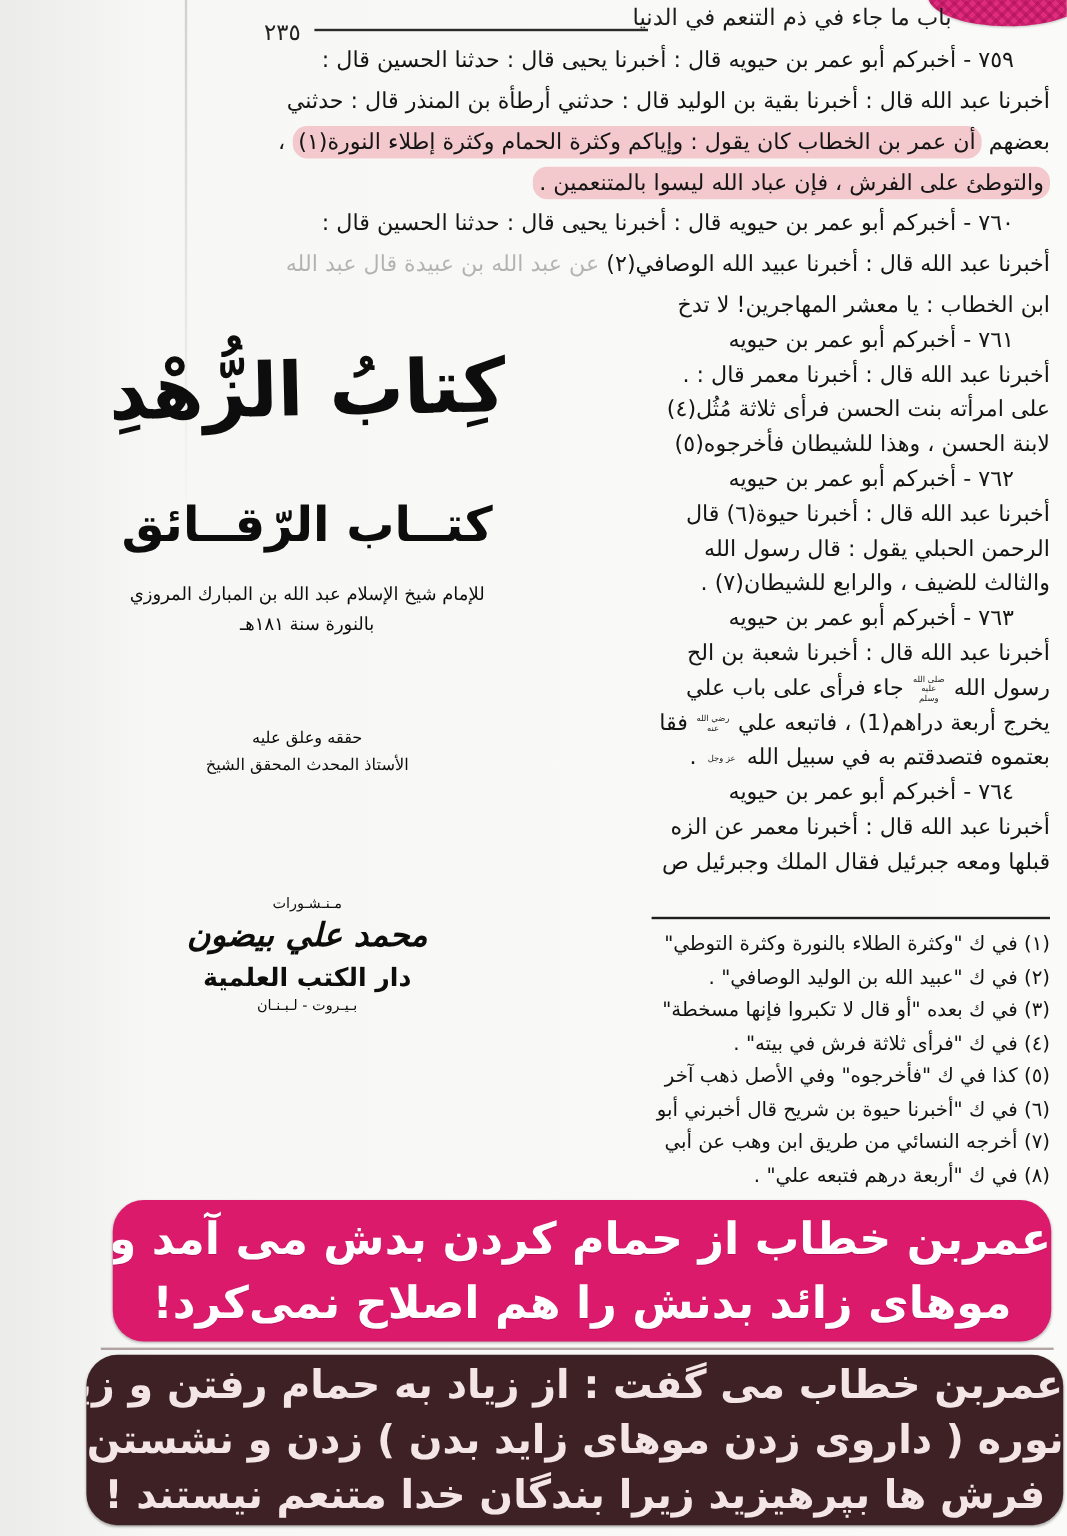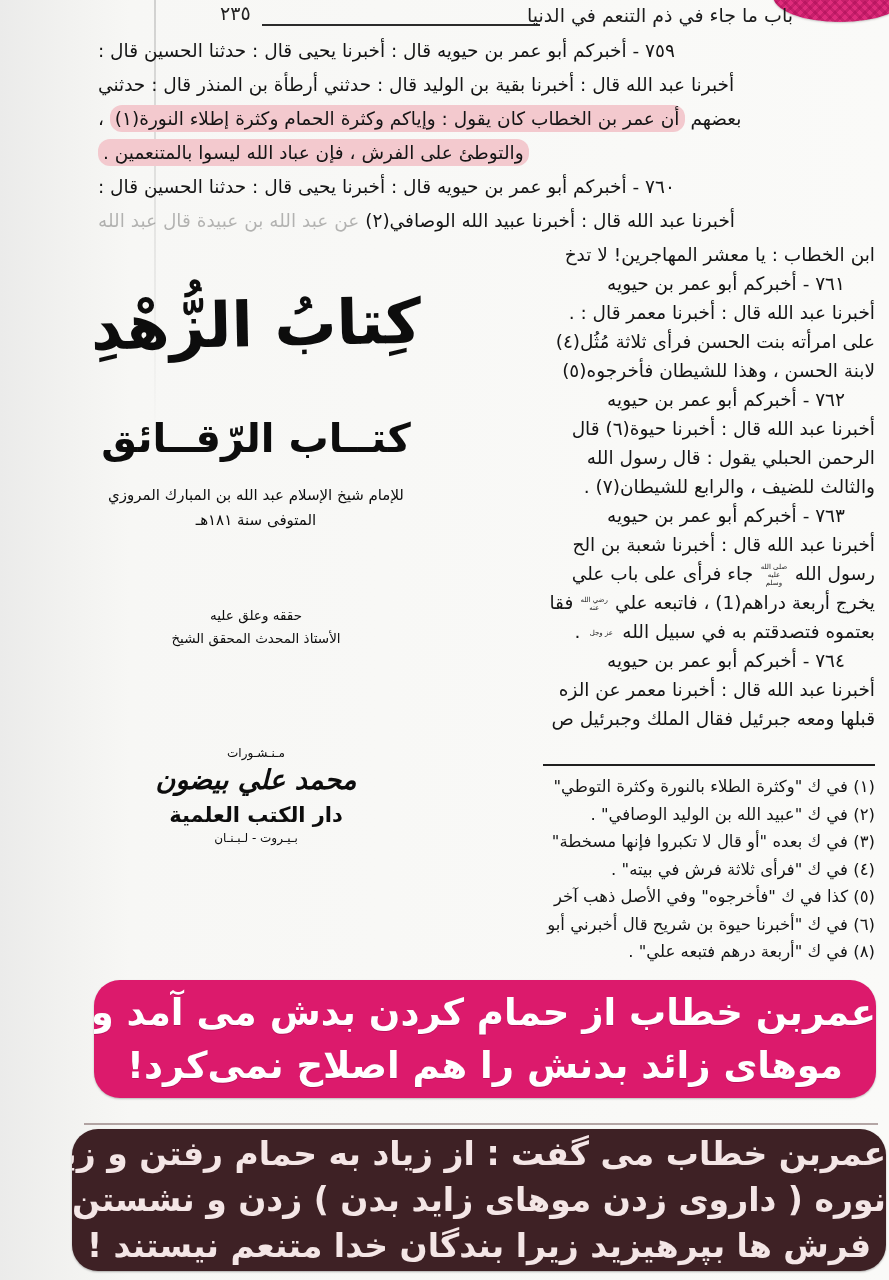--- a/index.html
+++ b/index.html
@@ -17,25 +17,25 @@
     background:linear-gradient(180deg, rgba(110,110,110,.28), rgba(110,110,110,0));
   }
   .corner-blob {
     position:absolute; right:-18px; top:-30px; width:134px; height:52px;
     background:#e02c7c; border-radius:50%;
     background-image:
       repeating-linear-gradient(45deg, rgba(160,10,80,.38) 0 3px, transparent 3px 7px),
       repeating-linear-gradient(-45deg, rgba(160,10,80,.38) 0 3px, transparent 3px 7px);
     box-shadow:0 1px 2px rgba(0,0,0,.2);
   }
-  .page-num { position:absolute; left:220px; top:2px; font-size:19px; color:#222; }
+  .page-num { position:absolute; left:220px; top:16px; font-size:19px; color:#222; }
   .header-rule { position:absolute; left:262px; top:24px; width:278px; height:2px; background:#2b2b2b; }
   .chapter-title { position:absolute; right:96px; top:4px; font-size:19px; color:#1c1c1c; direction:rtl; white-space:nowrap; }
 
-  .main-text { position:absolute; right:14px; left:98px; top:34px; direction:rtl; text-align:left; font-size:18.5px; color:#151515; }
+  .main-text { position:absolute; right:14px; left:98px; top:34px; direction:rtl; text-align:right; font-size:18.5px; color:#151515; }
   .main-text .ln { height:34px; line-height:34px; white-space:nowrap; overflow:hidden; }
   .column-text { position:absolute; right:14px; top:240px; width:472px; direction:rtl; text-align:right; font-size:18.5px; color:#151515; }
   .column-text .ln { height:29px; line-height:29px; white-space:nowrap; overflow:hidden; }
   .ln.indent { padding-right:30px; }
 
   .hl { background:#f3c9ce; padding:3px 5px; border-radius:12px; }
   .hl:empty, .honor:empty, .faded:empty, .pre:empty, .post:empty { display:none; }
   .faded { opacity:.3; }
   .honor {
     display:inline-block; width:30px; font-size:7px; line-height:1.15;
@@ -54,21 +54,21 @@
   .tb-pub1   { font-size:12px; margin-top:100px; letter-spacing:2px; }
   .tb-pub2   { font-size:27px; font-weight:bold; font-style:italic; margin-top:4px; }
   .tb-pub3   { font-size:21px; font-weight:bold; margin-top:8px; }
   .tb-pub4   { font-size:12px; margin-top:4px; letter-spacing:3px; }
 
   .footnote-rule { position:absolute; right:14px; top:764px; width:332px; height:2px; background:#1f1f1f; }
   .footnotes { position:absolute; right:14px; top:773px; width:402px; direction:rtl; text-align:right; font-size:16.5px; color:#141414; }
   .footnotes .fn { height:27.5px; line-height:27.5px; white-space:nowrap; overflow:hidden; }
 
   .pink-banner {
-    position:absolute; left:94px; top:980px; width:782px; height:118px;
+    position:absolute; left:94px; top:1000px; width:782px; height:118px;
     border-radius:26px; display:flex; flex-direction:column; justify-content:center;
     text-align:center; direction:rtl; background:#dc1a6c; box-shadow:0 1px 2px rgba(0,0,0,.25);
   }
   .pink-banner .bl { color:#ffffff; font-weight:bold; font-size:37px; line-height:53px; white-space:nowrap; overflow:hidden; text-shadow:0 1px 0 rgba(120,0,60,.35); }
 
   .banner-divider { position:absolute; left:84px; top:1123px; width:794px; height:2px; background:rgba(95,65,65,.45); }
 
   .dark-banner {
     position:absolute; left:72px; top:1129px; width:814px; height:142px;
     border-radius:26px; display:flex; flex-direction:column; justify-content:center;
@@ -113,37 +113,38 @@
   <div class="ln"><span class="pre">بعتموه فتصدقتم به في سبيل الله </span><span class="honor">عز وجل</span><span class="post"> .</span></div>
   <div class="ln indent"><span>٧٦٤ - أخبركم أبو عمر بن حيويه</span></div>
   <div class="ln"><span>أخبرنا عبد الله قال : أخبرنا معمر عن الزه</span></div>
   <div class="ln"><span>قبلها ومعه جبرئيل فقال الملك وجبرئيل ص</span></div>
 </div>
 
 <div class="title-block">
   <div class="tb-main">كِتابُ الزُّهْدِ</div>
   <div class="tb-second">كتــاب الرّقــائق</div>
   <div class="tb-author1">للإمام شيخ الإسلام عبد الله بن المبارك المروزي</div>
-  <div class="tb-author2">المتوفى سنة ١٨١هـ</div>
+  <div class="tb-author2">بالنورة سنة ١٨١هـ</div>
   <div class="tb-editor1">حققه وعلق عليه</div>
   <div class="tb-editor2">الأستاذ المحدث المحقق الشيخ</div>
   <div class="tb-pub1">مـنـشـورات</div>
   <div class="tb-pub2">محمد علي بيضون</div>
   <div class="tb-pub3">دار الكتب العلمية</div>
   <div class="tb-pub4">بـيـروت - لـبـنـان</div>
 </div>
 
 <div class="footnote-rule"></div>
 <div class="footnotes">
   <div class="fn">(١) في ك "وكثرة الطلاء بالنورة وكثرة التوطي"</div>
   <div class="fn">(٢) في ك "عبيد الله بن الوليد الوصافي" .</div>
   <div class="fn">(٣) في ك بعده "أو قال لا تكبروا فإنها مسخطة"</div>
   <div class="fn">(٤) في ك "فرأى ثلاثة فرش في بيته" .</div>
   <div class="fn">(٥) كذا في ك "فأخرجوه" وفي الأصل ذهب آخر</div>
   <div class="fn">(٦) في ك "أخبرنا حيوة بن شريح قال أخبرني أبو</div>
+  <div class="fn">(٧) أخرجه النسائي من طريق ابن وهب عن أبي</div>
   <div class="fn">(٨) في ك "أربعة درهم فتبعه علي" .</div>
 </div>
 
 <div class="pink-banner">
   <div class="bl">عمربن خطاب از حمام کردن بدش می آمد و</div>
   <div class="bl">موهای زائد بدنش را هم اصلاح نمی‌کرد!</div>
 </div>
 
 <div class="banner-divider"></div>
 

